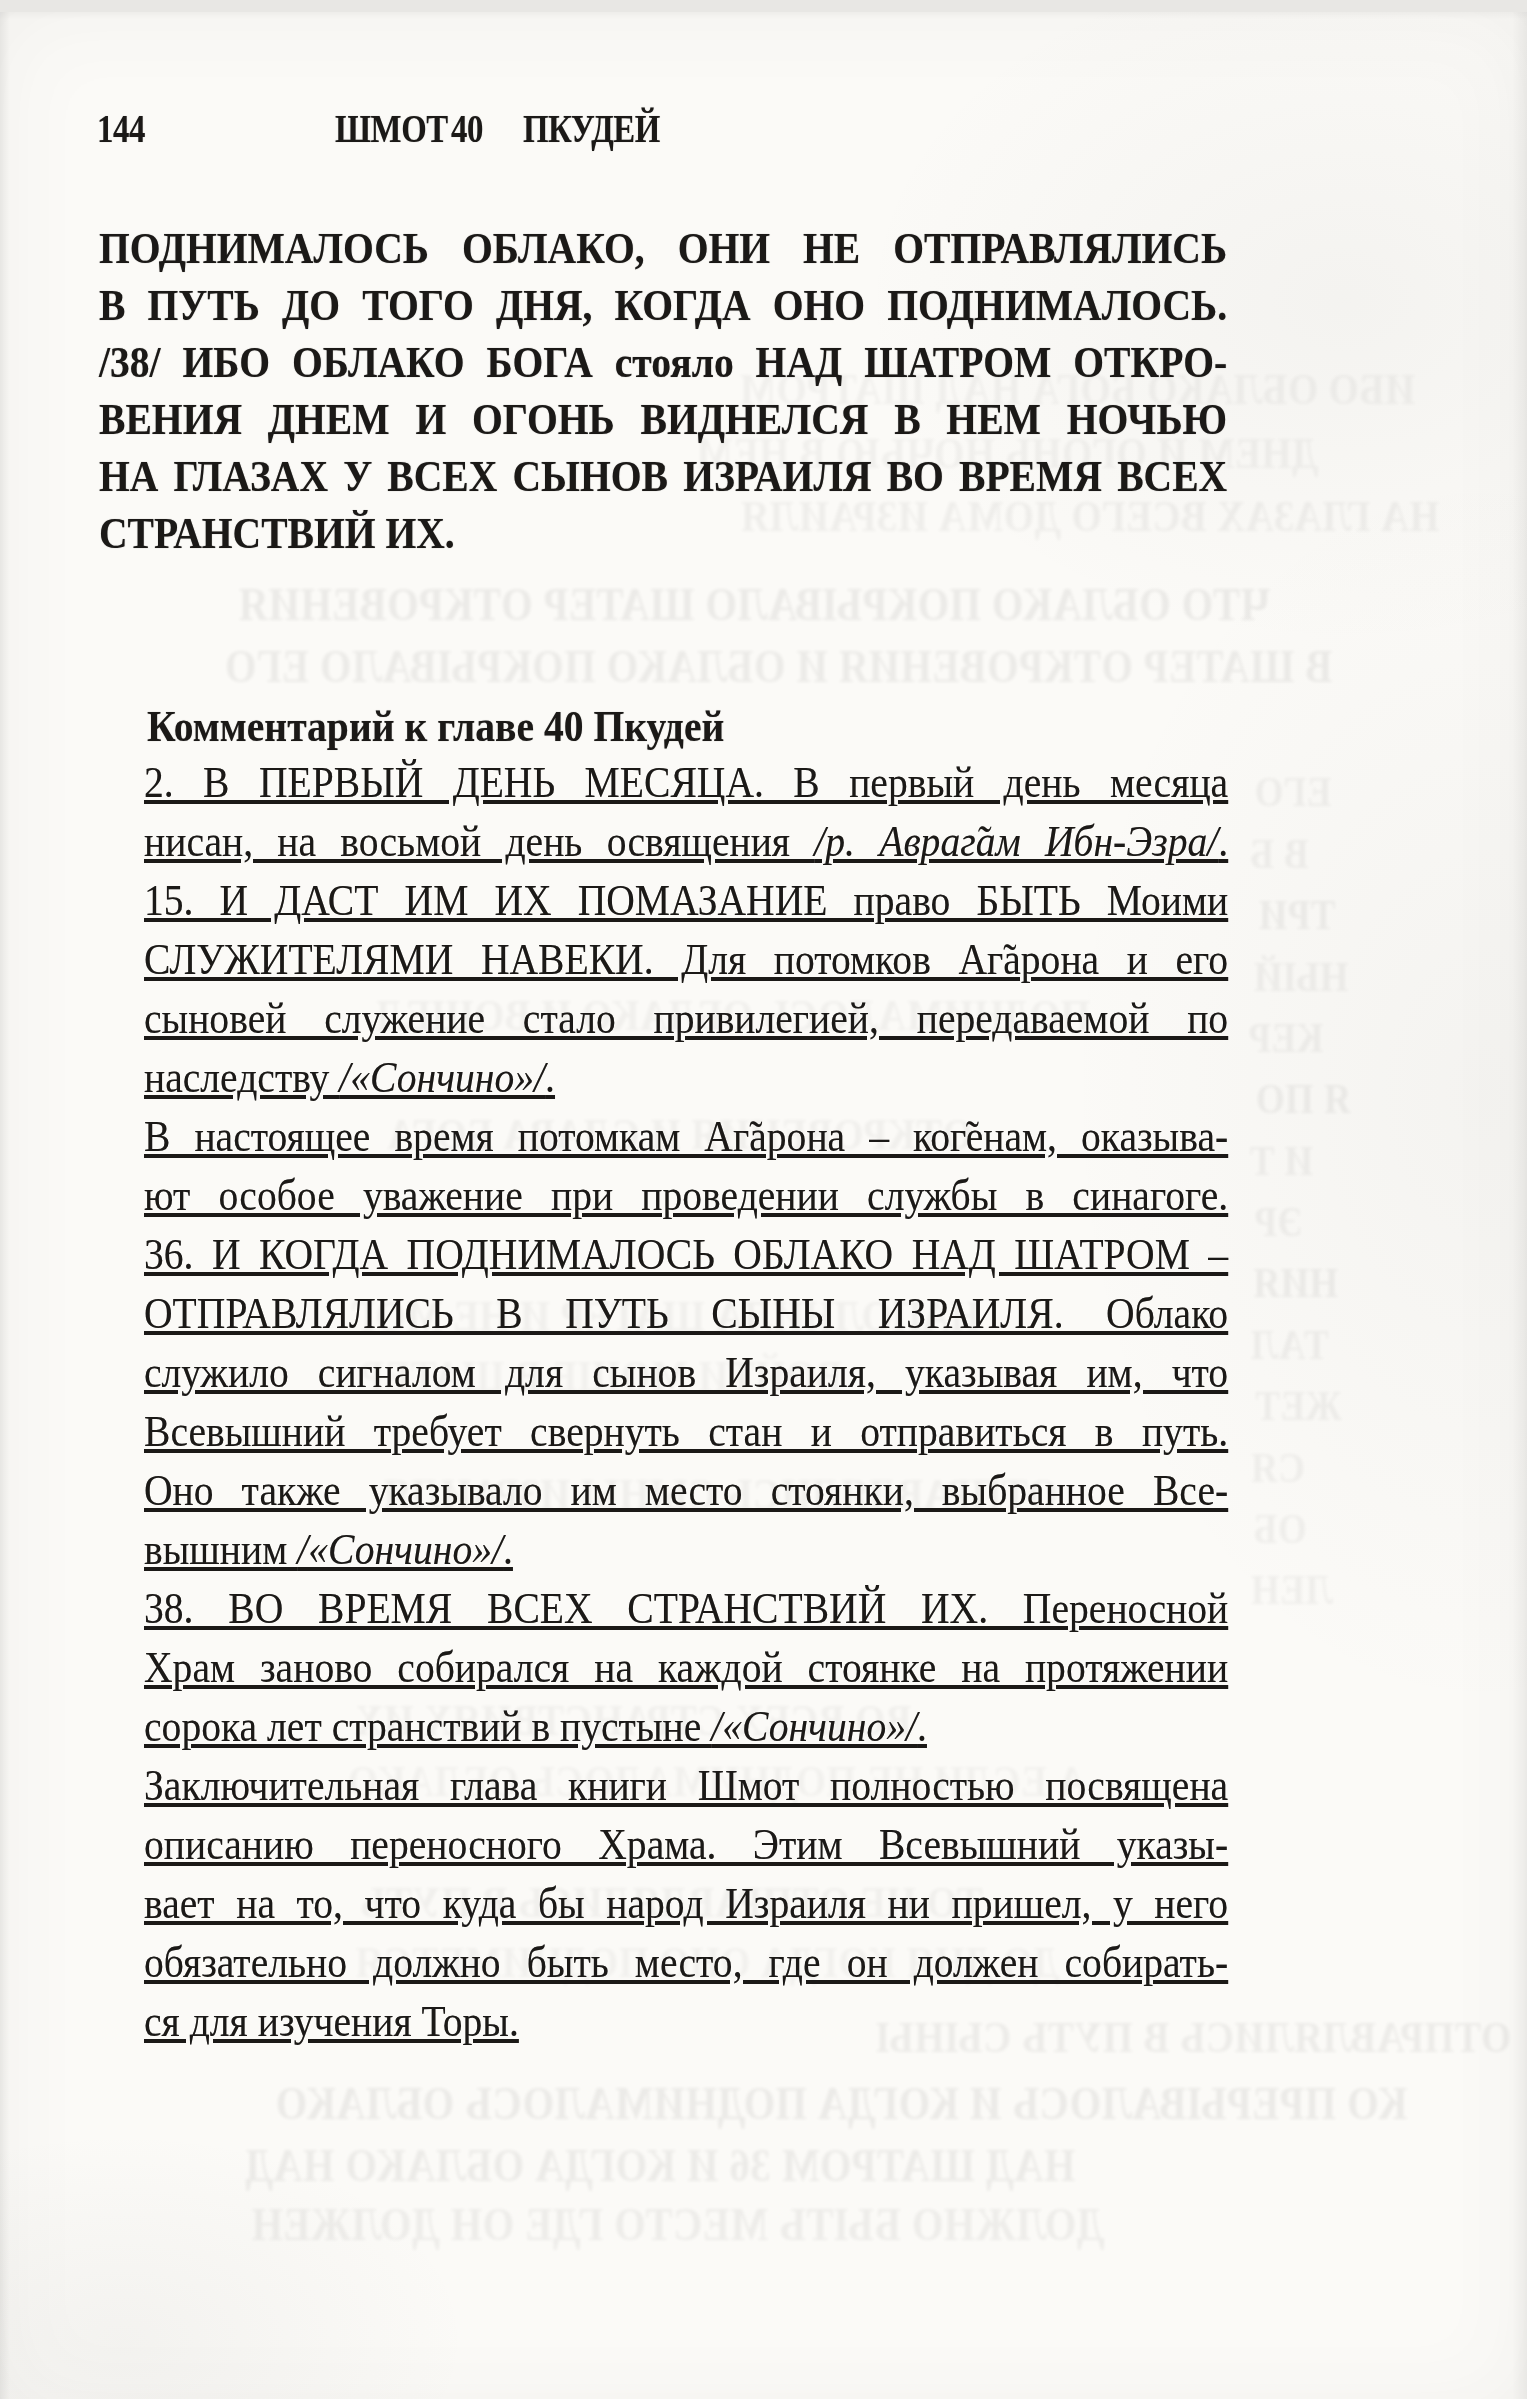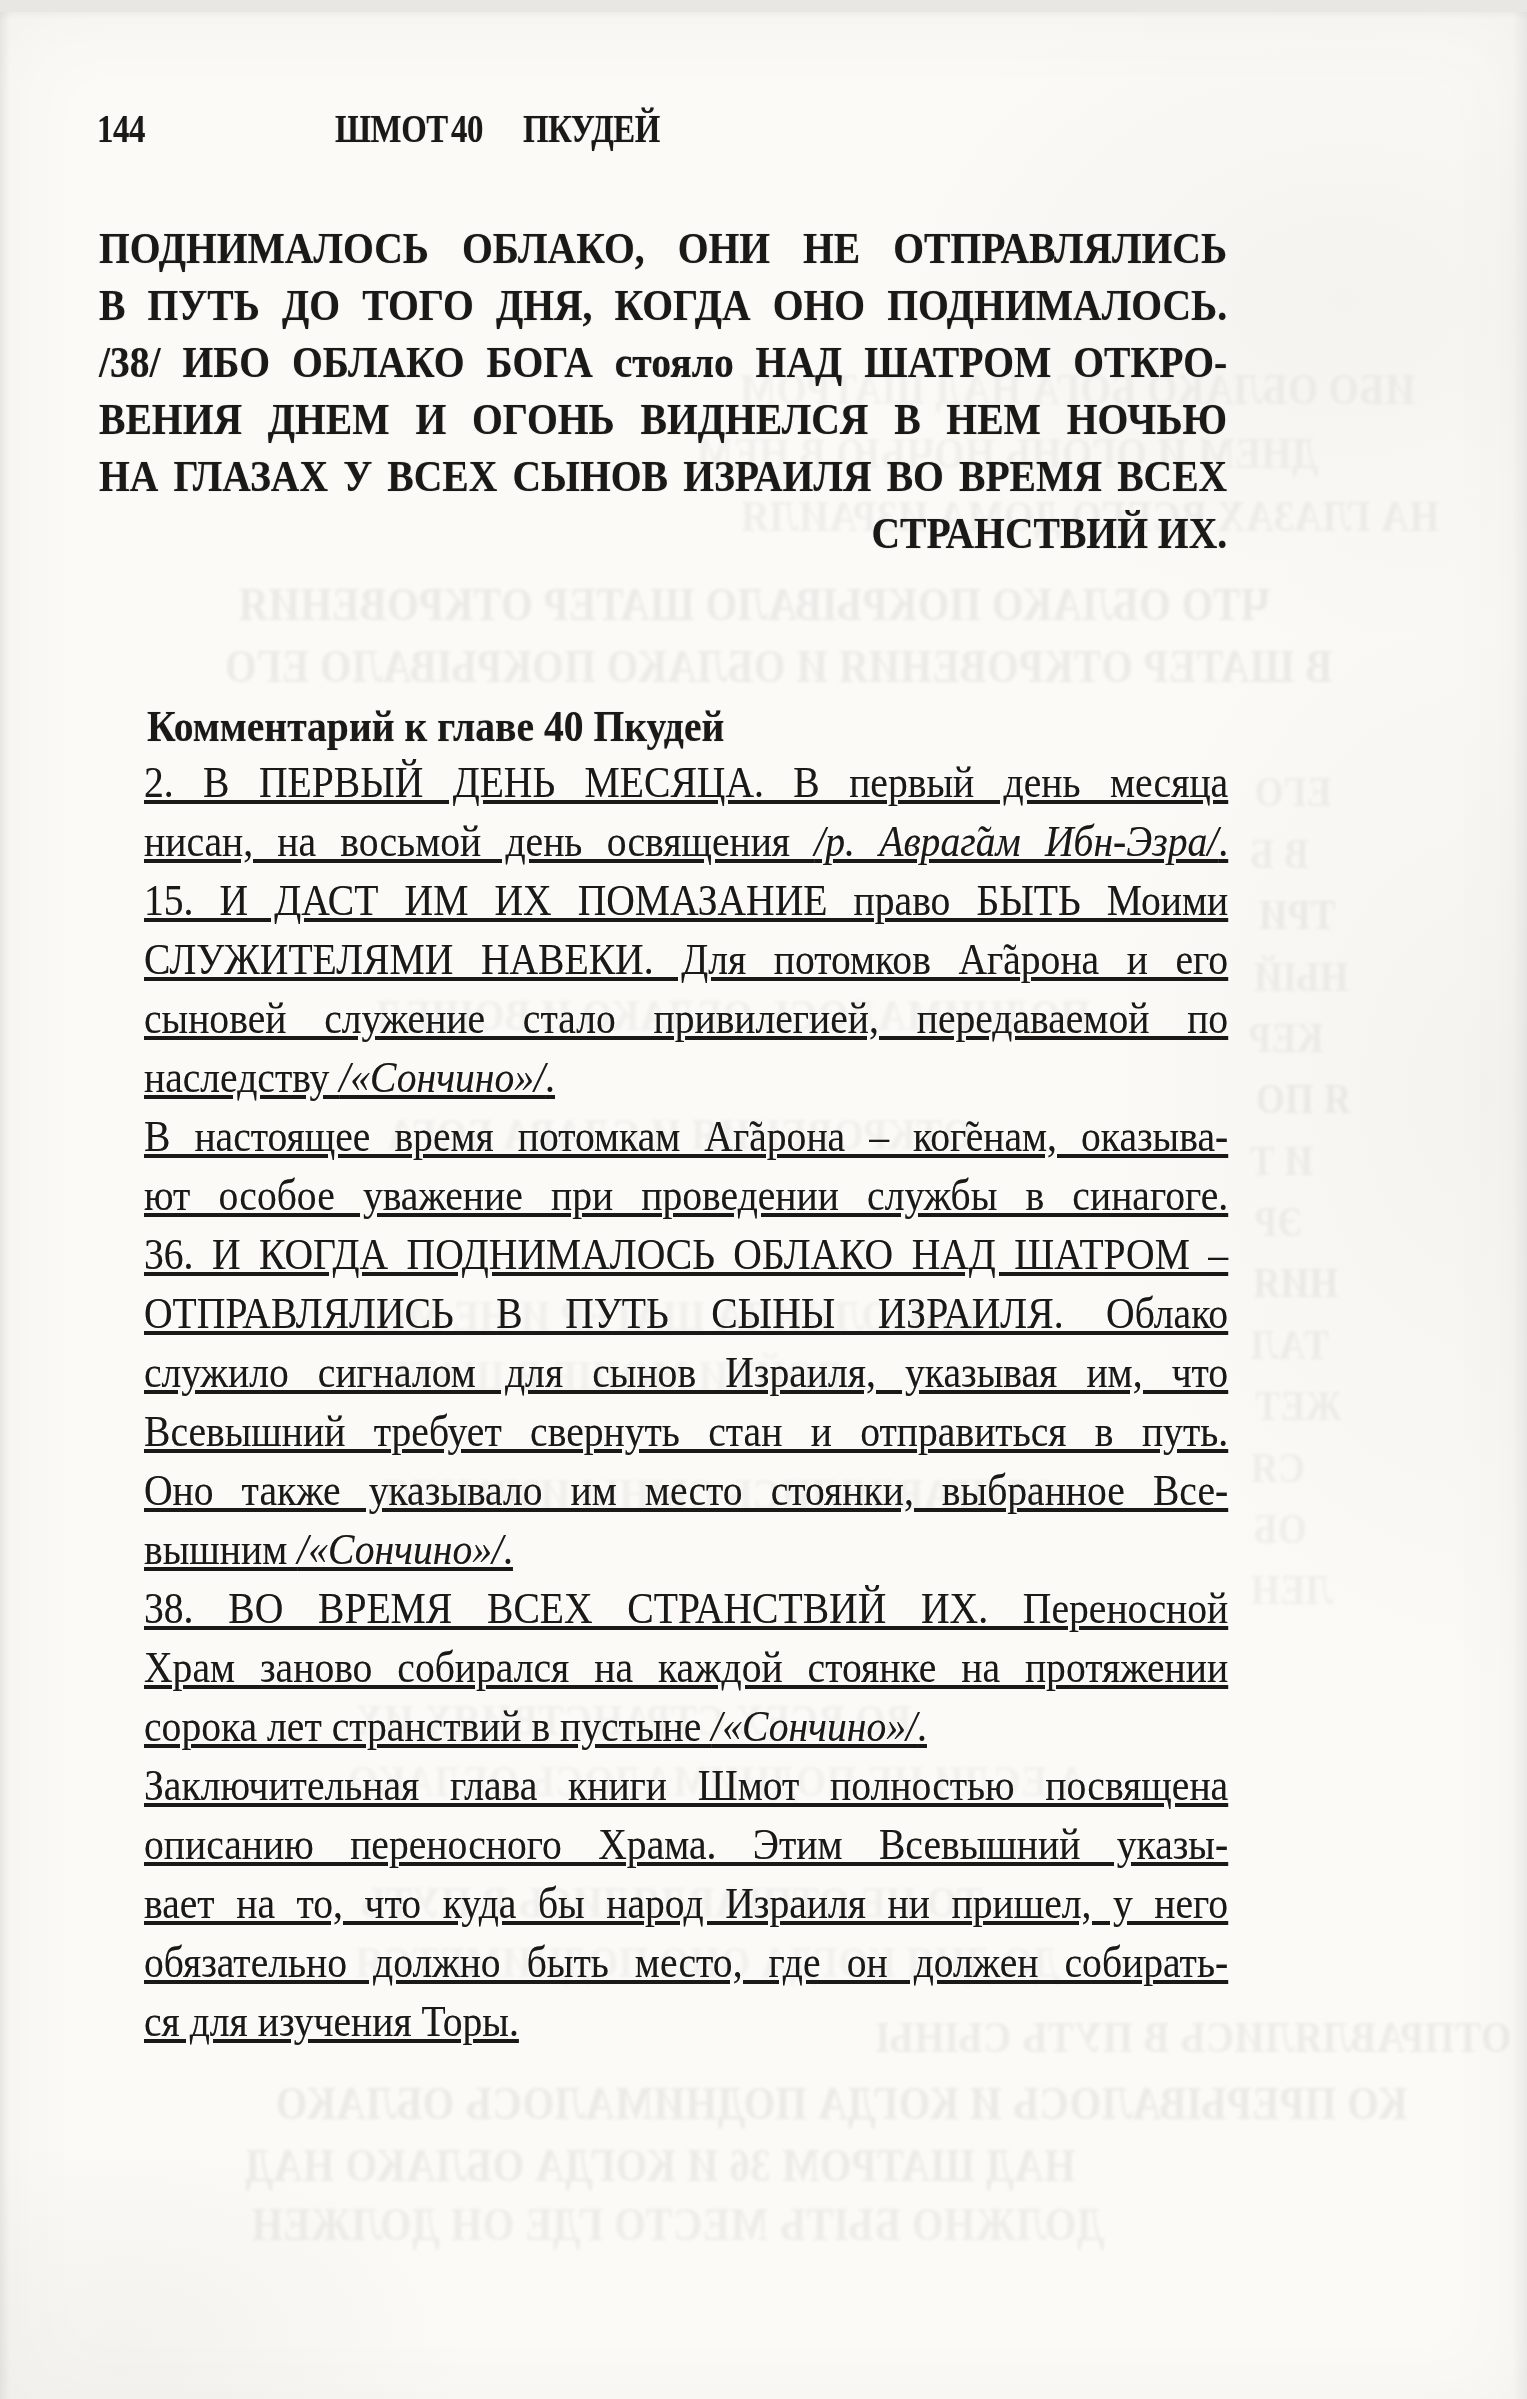--- a/index.html
+++ b/index.html
@@ -28,21 +28,21 @@
     font-weight:bold;font-size:40px;line-height:44px;
     transform:scaleX(0.82);transform-origin:left top;
     letter-spacing:-0.5px;white-space:nowrap;
     text-shadow:0 0 1px rgba(25,25,25,0.35);
   }
   .pos-num{left:97px;}
   .pos-book{left:335px;}
   .pos-chap{left:451px;}
   .pos-sec{left:523px;}
   
-  .verse{position:absolute;top:208px;left:99px;width:1282px;text-align:right;}
+  .verse{position:absolute;top:208px;left:99px;width:1282px;}
   .vline{
     height:57px;line-height:57px;
     font-weight:bold;font-size:45px;
     transform:scaleX(0.88);transform-origin:left top;
     text-shadow:0 0 1px rgba(20,18,16,0.45);
     white-space:normal;
   }
   
   .cheading{
     position:absolute;top:687px;left:147px;margin:0;

